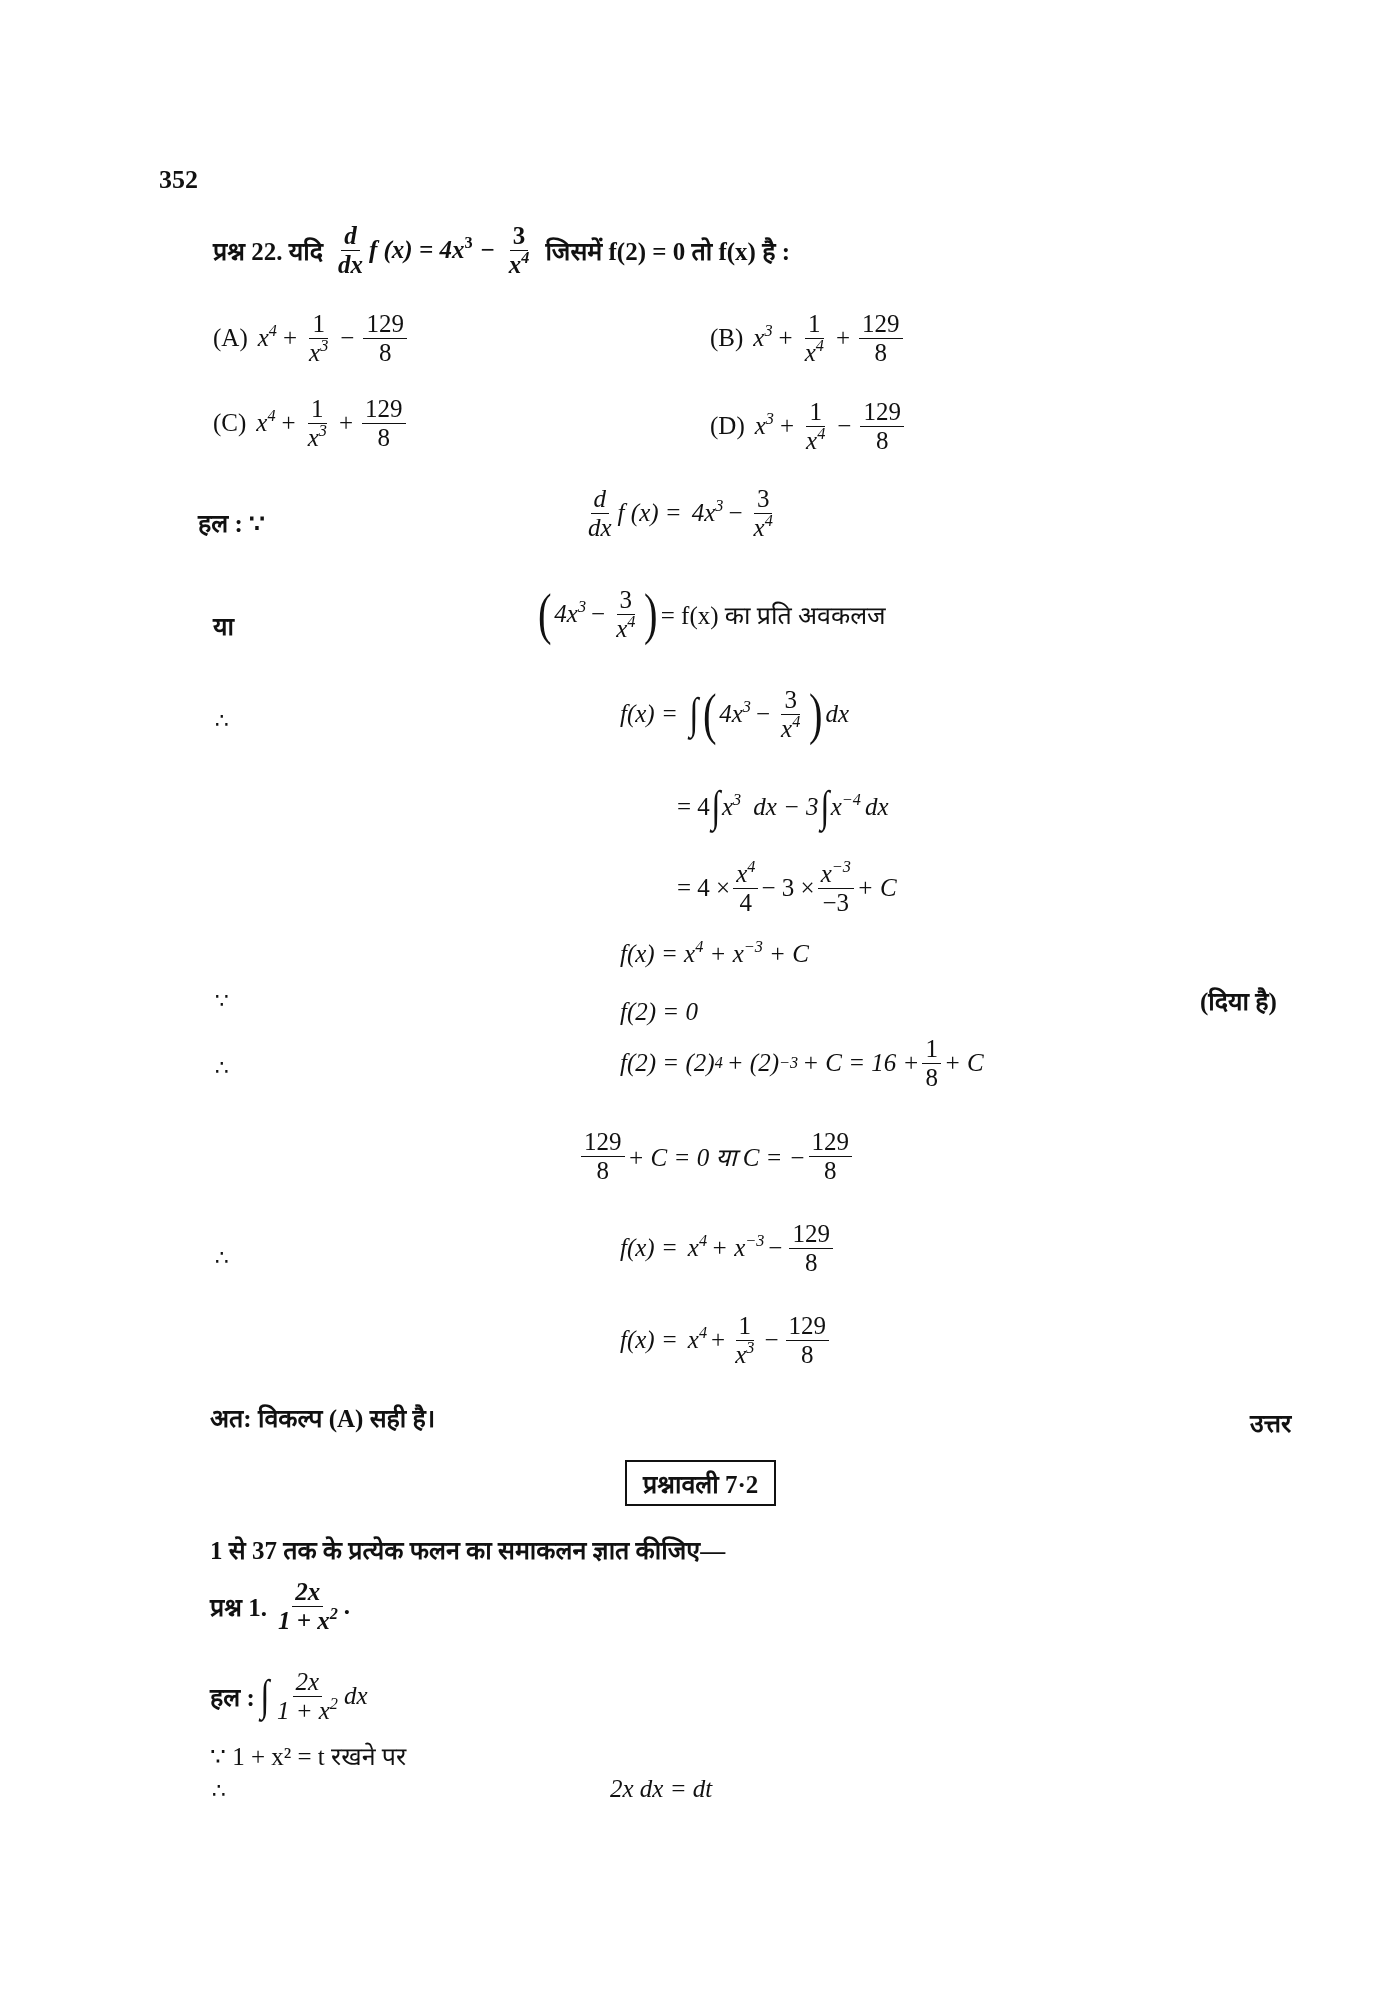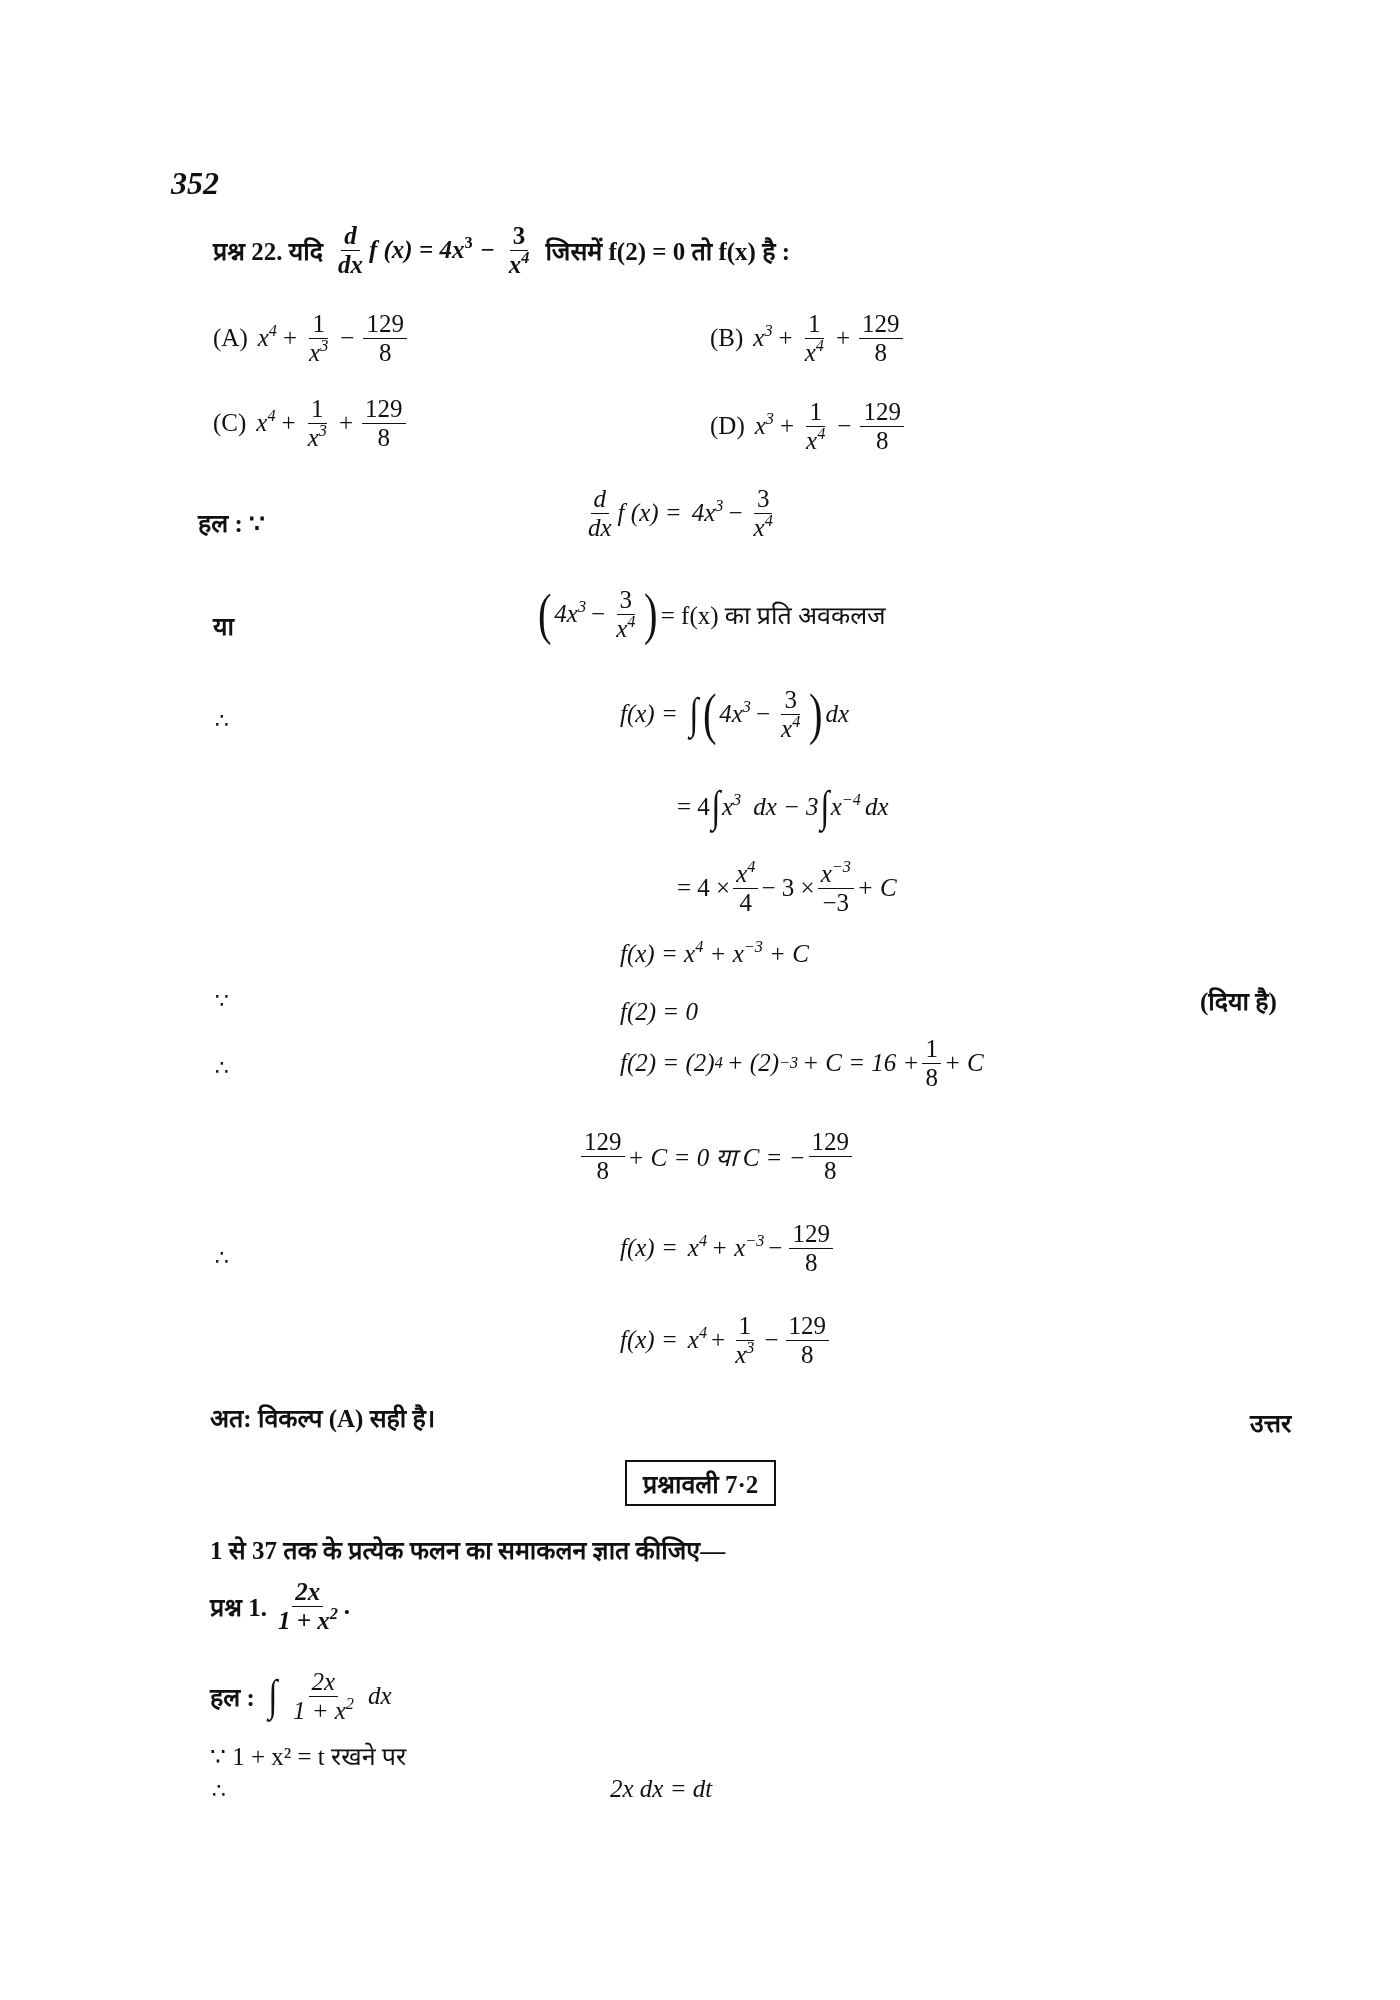--- a/index.html
+++ b/index.html
@@ -14,21 +14,21 @@
   .frac .den { padding:0 3px; }
   sup { font-size:0.65em; vertical-align:0.6em; line-height:0; }
   .paren { font-size:58px; font-weight:normal; vertical-align:middle; line-height:1; transform:scaleX(0.7); display:inline-block; }
   .int { font-size:44px; vertical-align:middle; line-height:1; display:inline-block; transform:scaleX(0.75); }
   .box { border:2.5px solid #111; padding:4px 16px; }
   .sym { font-family:"DejaVu Sans", sans-serif; font-size:22px; }
 </style>
 </head>
 <body>
 
-<div class="abs b" style="left:171px;top:165px;font-size:32px;font-style:italic;">352</div>
+<div class="abs b" style="left:159px;top:165px;font-size:26px;">352</div>
 
 <div class="abs b t" style="left:213px;top:222px;display:flex;align-items:center;">
   <span>प्रश्न 22. यदि</span>
   <span class="frac i" style="margin-left:12px;">
     <span class="num">d</span>
     <span class="den">dx</span>
   </span>
   <span><span class="i">f (x) = 4x</span><sup>3</sup></span>
   <span style="margin:0 8px;">−</span>
   <span class="frac">
@@ -234,21 +234,21 @@
 
 <div class="abs t b" style="left:210px;top:1578px;display:flex;align-items:center;">
   <span>प्रश्न 1.</span>
   <span class="frac i" style="margin-left:8px;">
       <span class="num">2x</span>
       <span class="den"><span>1 + x</span><sup>2</sup></span>
     </span>
   <span>.</span>
 </div>
 
-<div class="abs t" style="left:210px;top:1668px;display:flex;align-items:center;gap:8px;">
+<div class="abs t" style="left:210px;top:1668px;display:flex;align-items:center;">
   <span class="b">हल :</span>
   <span class="int" style="margin-left:4px;">∫</span>
   <span class="frac i">
       <span class="num">2x</span>
       <span class="den"><span>1 + x</span><sup>2</sup></span>
     </span>
   <span class="i">dx</span>
 </div>
 <div class="abs t" style="left:210px;top:1738px;">∵ 1 + x² = t रखने पर</div>
 <div class="abs sym" style="left:212px;top:1778px;">∴</div>

